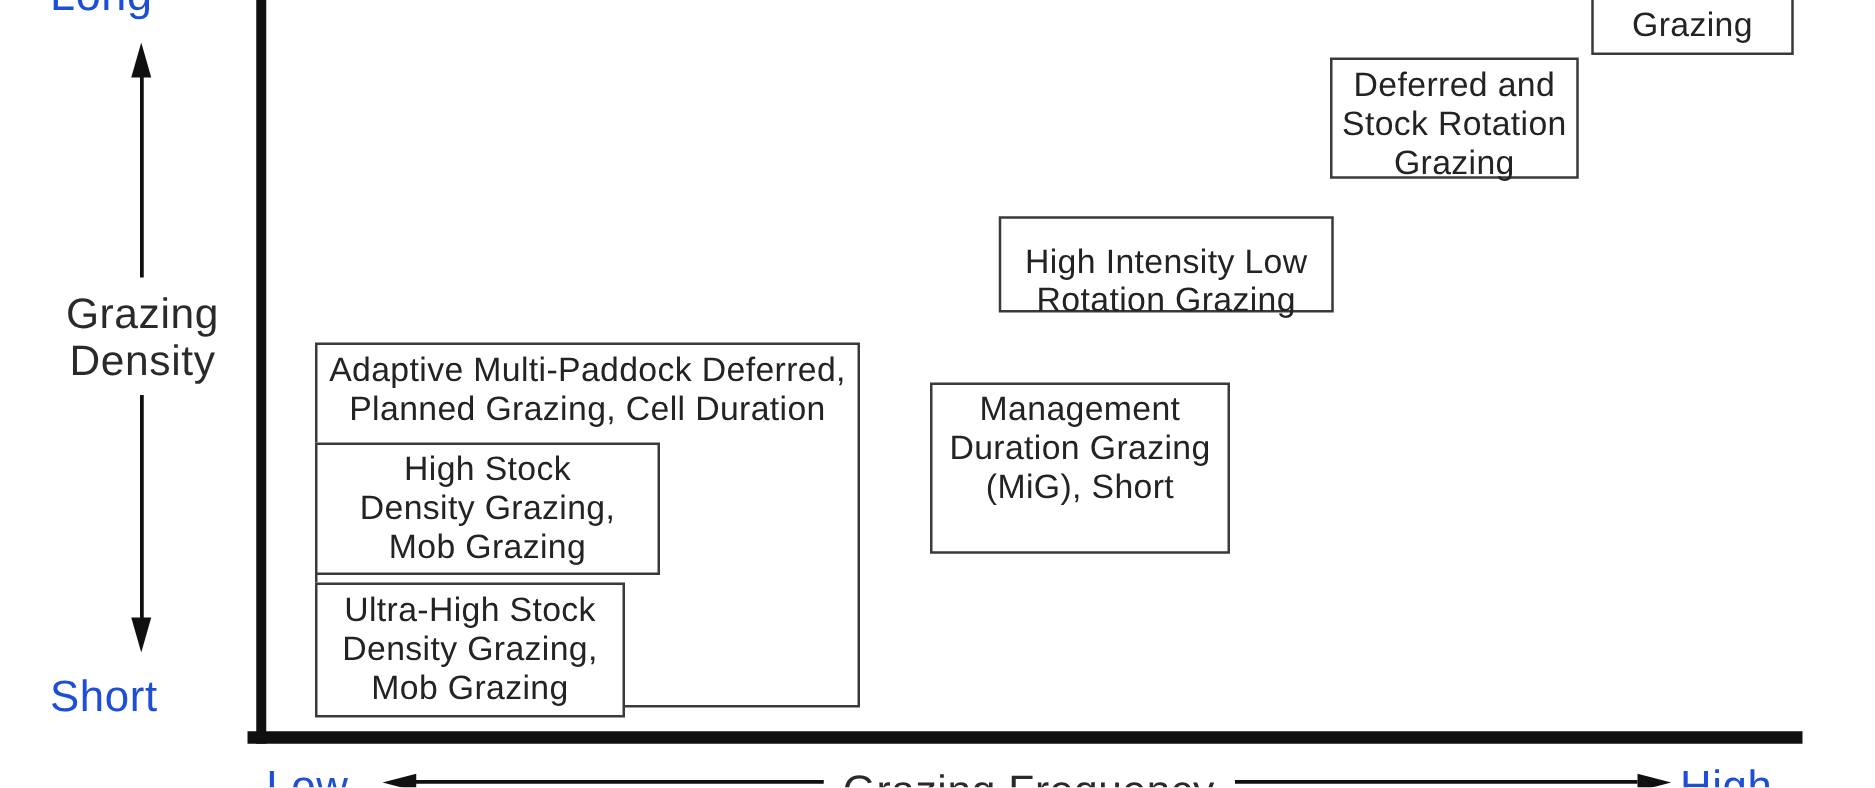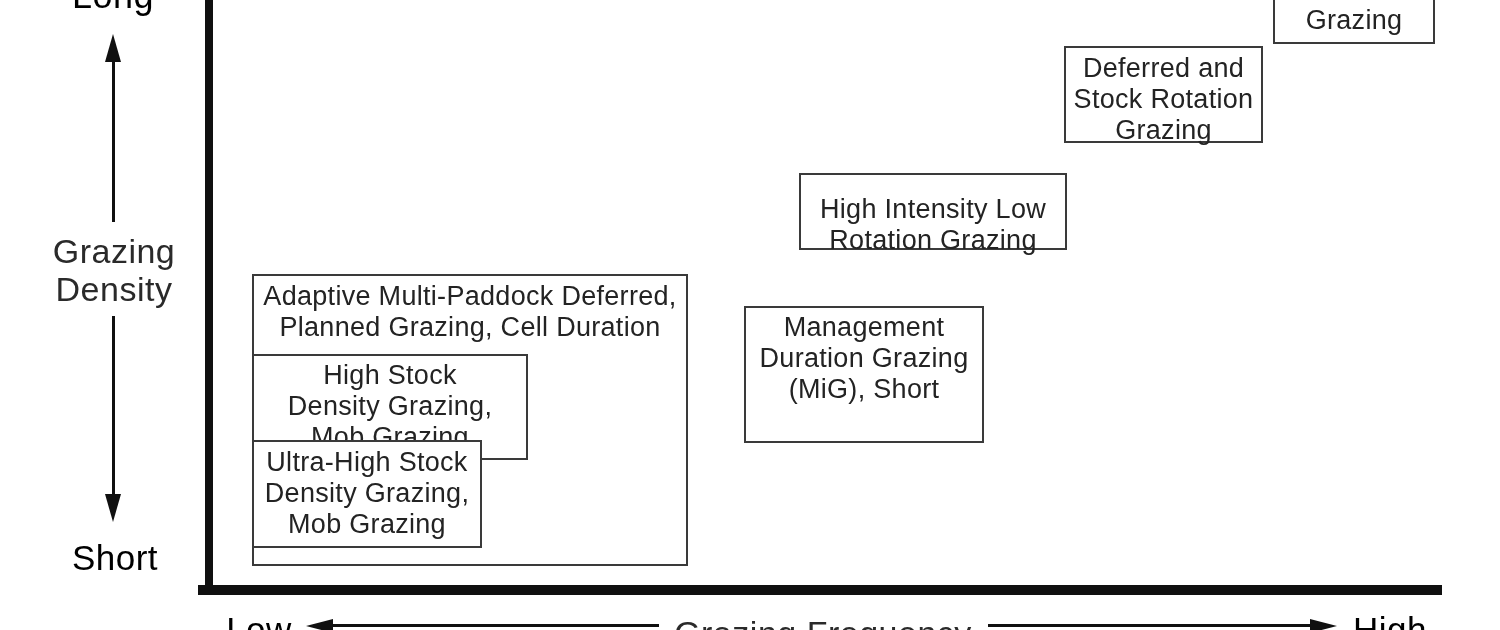--- a/index.html
+++ b/index.html
@@ -16,23 +16,23 @@
     background: #ffffff;
     font-family: "Liberation Sans", sans-serif;
     color: #1c1c1c;
   }
   .axis-bar {
     position: absolute;
     background: #101010;
   }
   .axis-label {
     position: absolute;
-    text-align: center;
+    text-align: left;
     line-height: 1;
-    color: #000000;
+    color: #1d4ed8;
     letter-spacing: 0.5px;
     white-space: nowrap;
   }
   .axis-title {
     position: absolute;
     text-align: center;
     color: #2a2a2a;
     letter-spacing: 0.5px;
     white-space: nowrap;
   }
@@ -125,21 +125,21 @@
     <span class="box-line">Adaptive Multi-Paddock Deferred,</span>
     <span class="box-line">Planned Grazing, Cell Duration</span>
   </div>
 
   <div class="box" style="left:252px; top:354px; width:276px; height:106px; padding-top:4px;">
     <span class="box-line">High Stock</span>
     <span class="box-line">Density Grazing,</span>
     <span class="box-line">Mob Grazing</span>
   </div>
 
-  <div class="box" style="left:252px; top:440px; width:230px; height:108px; padding-top:5px;">
+  <div class="box" style="left:252px; top:466px; width:248px; height:108px; padding-top:5px;">
     <span class="box-line">Ultra-High Stock</span>
     <span class="box-line">Density Grazing,</span>
     <span class="box-line">Mob Grazing</span>
   </div>
 
   <div class="box" style="left:744px; top:306px; width:240px; height:137px; padding-top:4px;">
     <span class="box-line">Management</span>
     <span class="box-line">Duration Grazing</span>
     <span class="box-line">(MiG), Short</span>
   </div>

